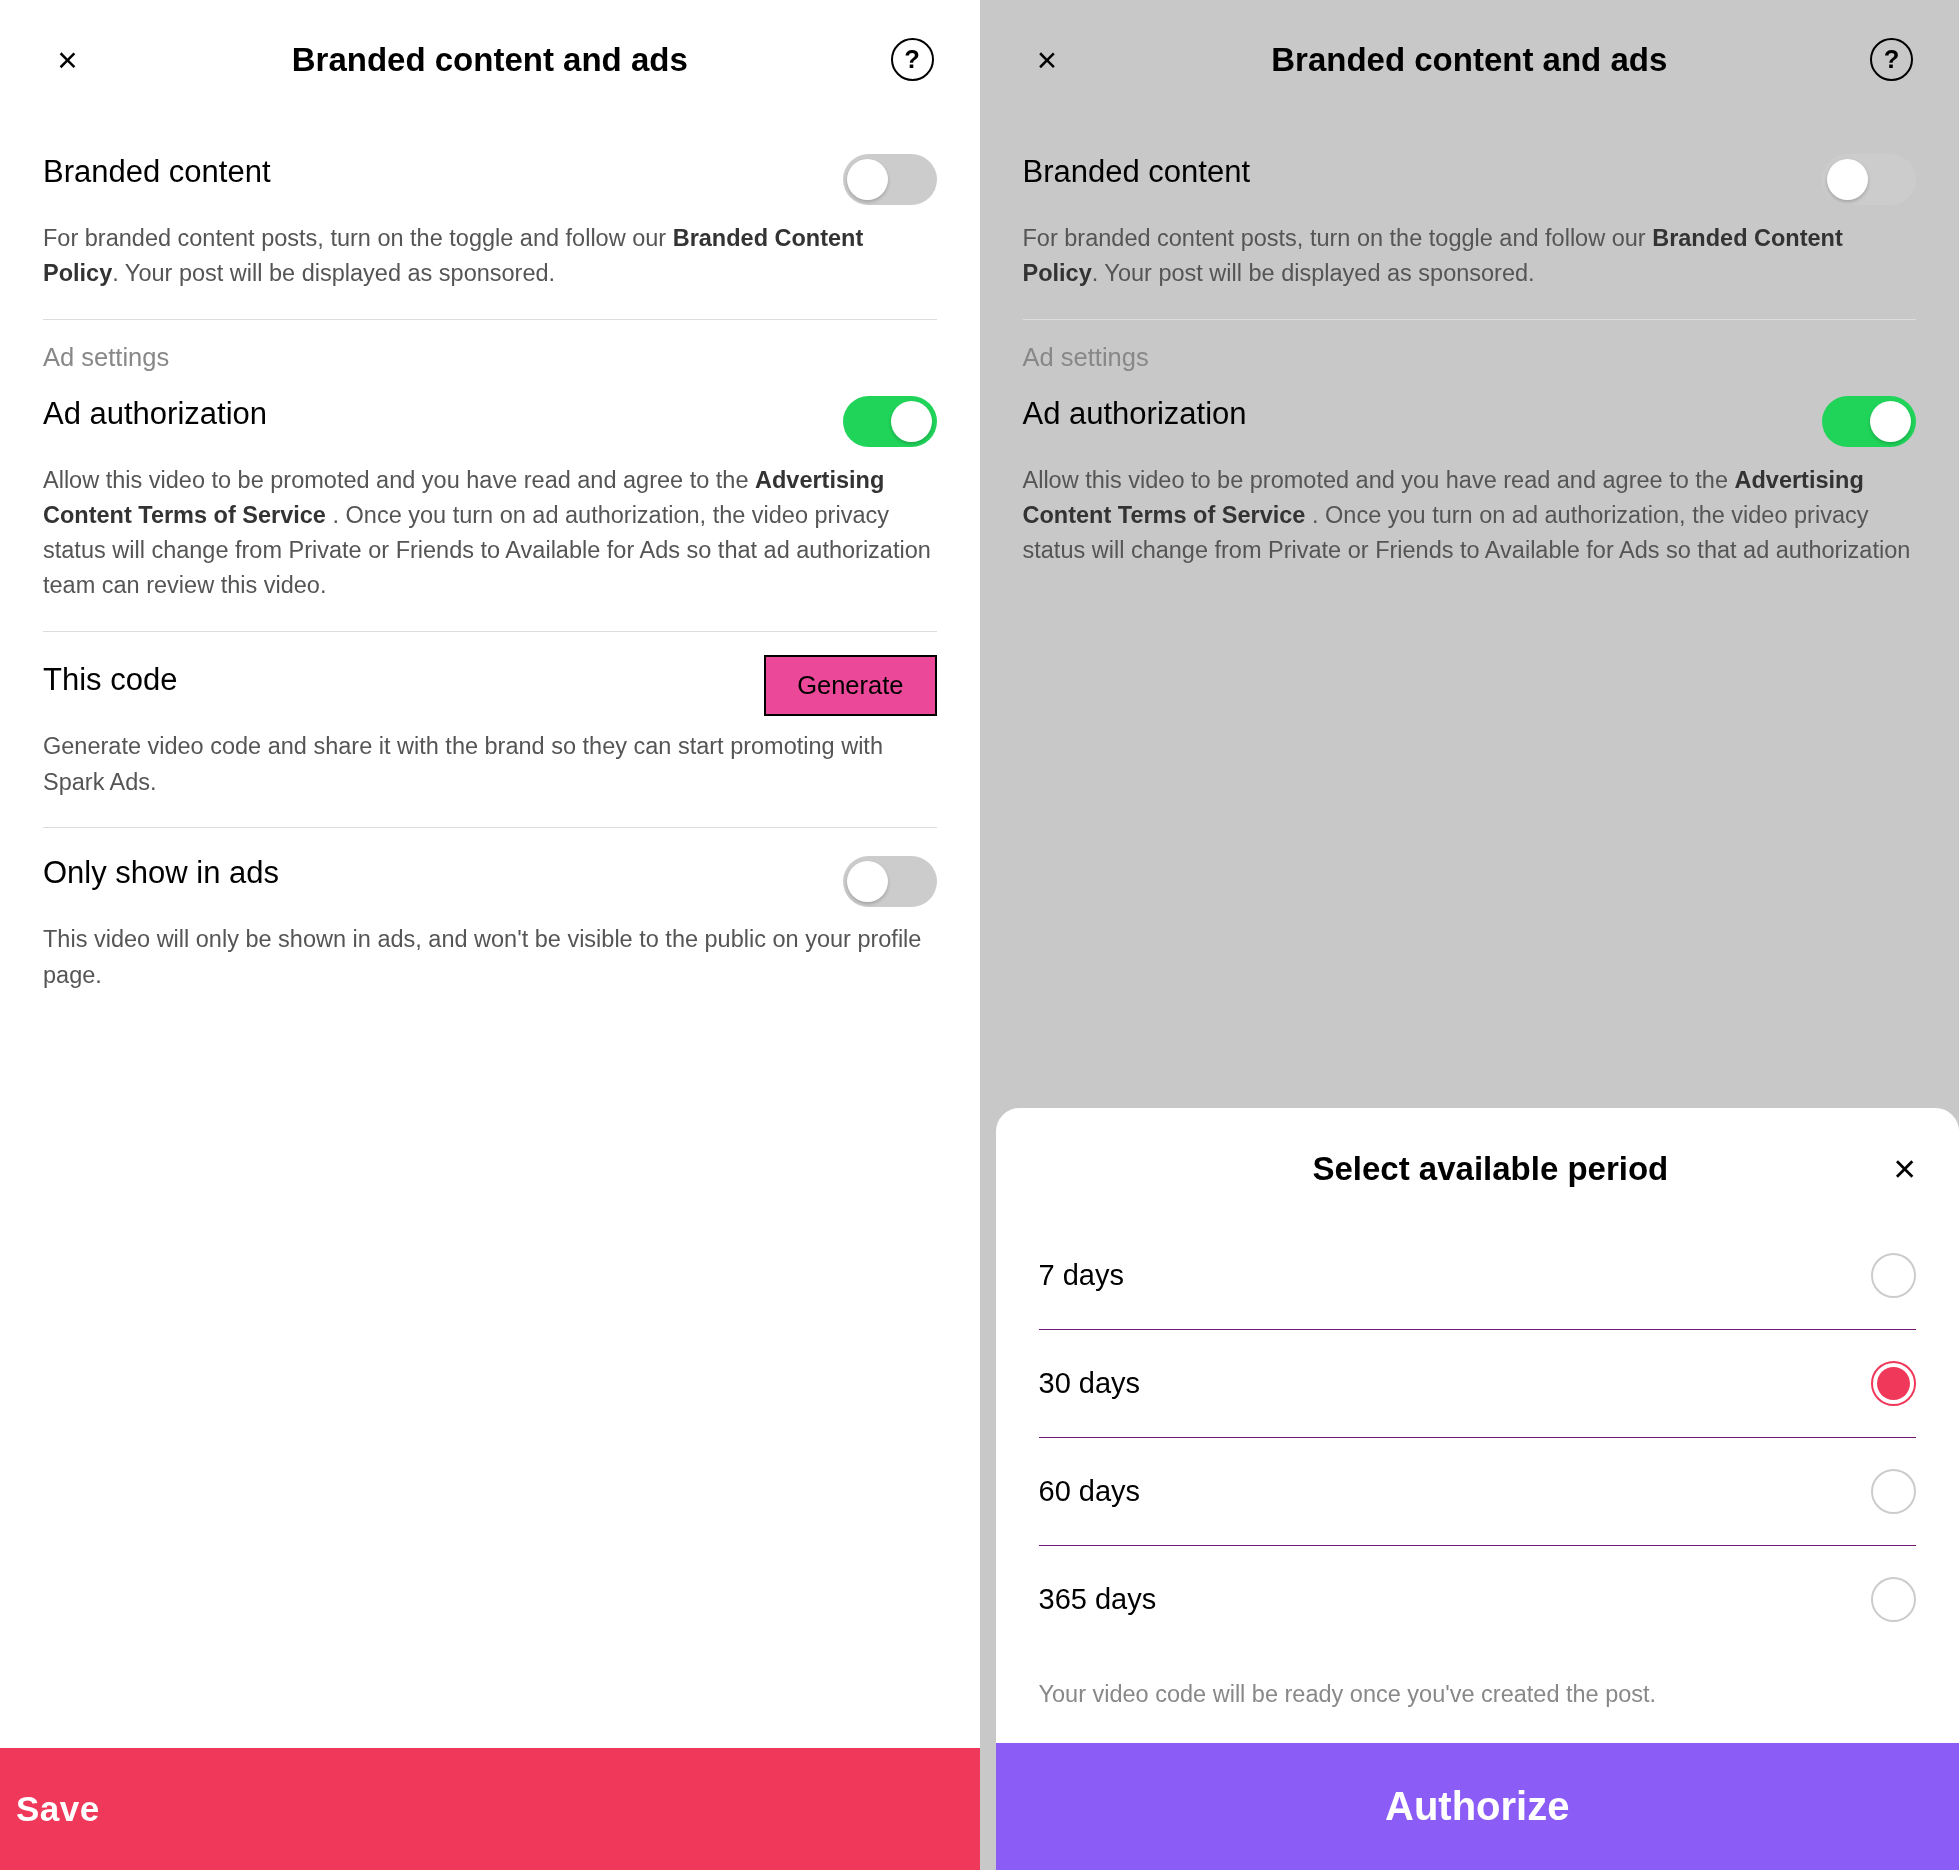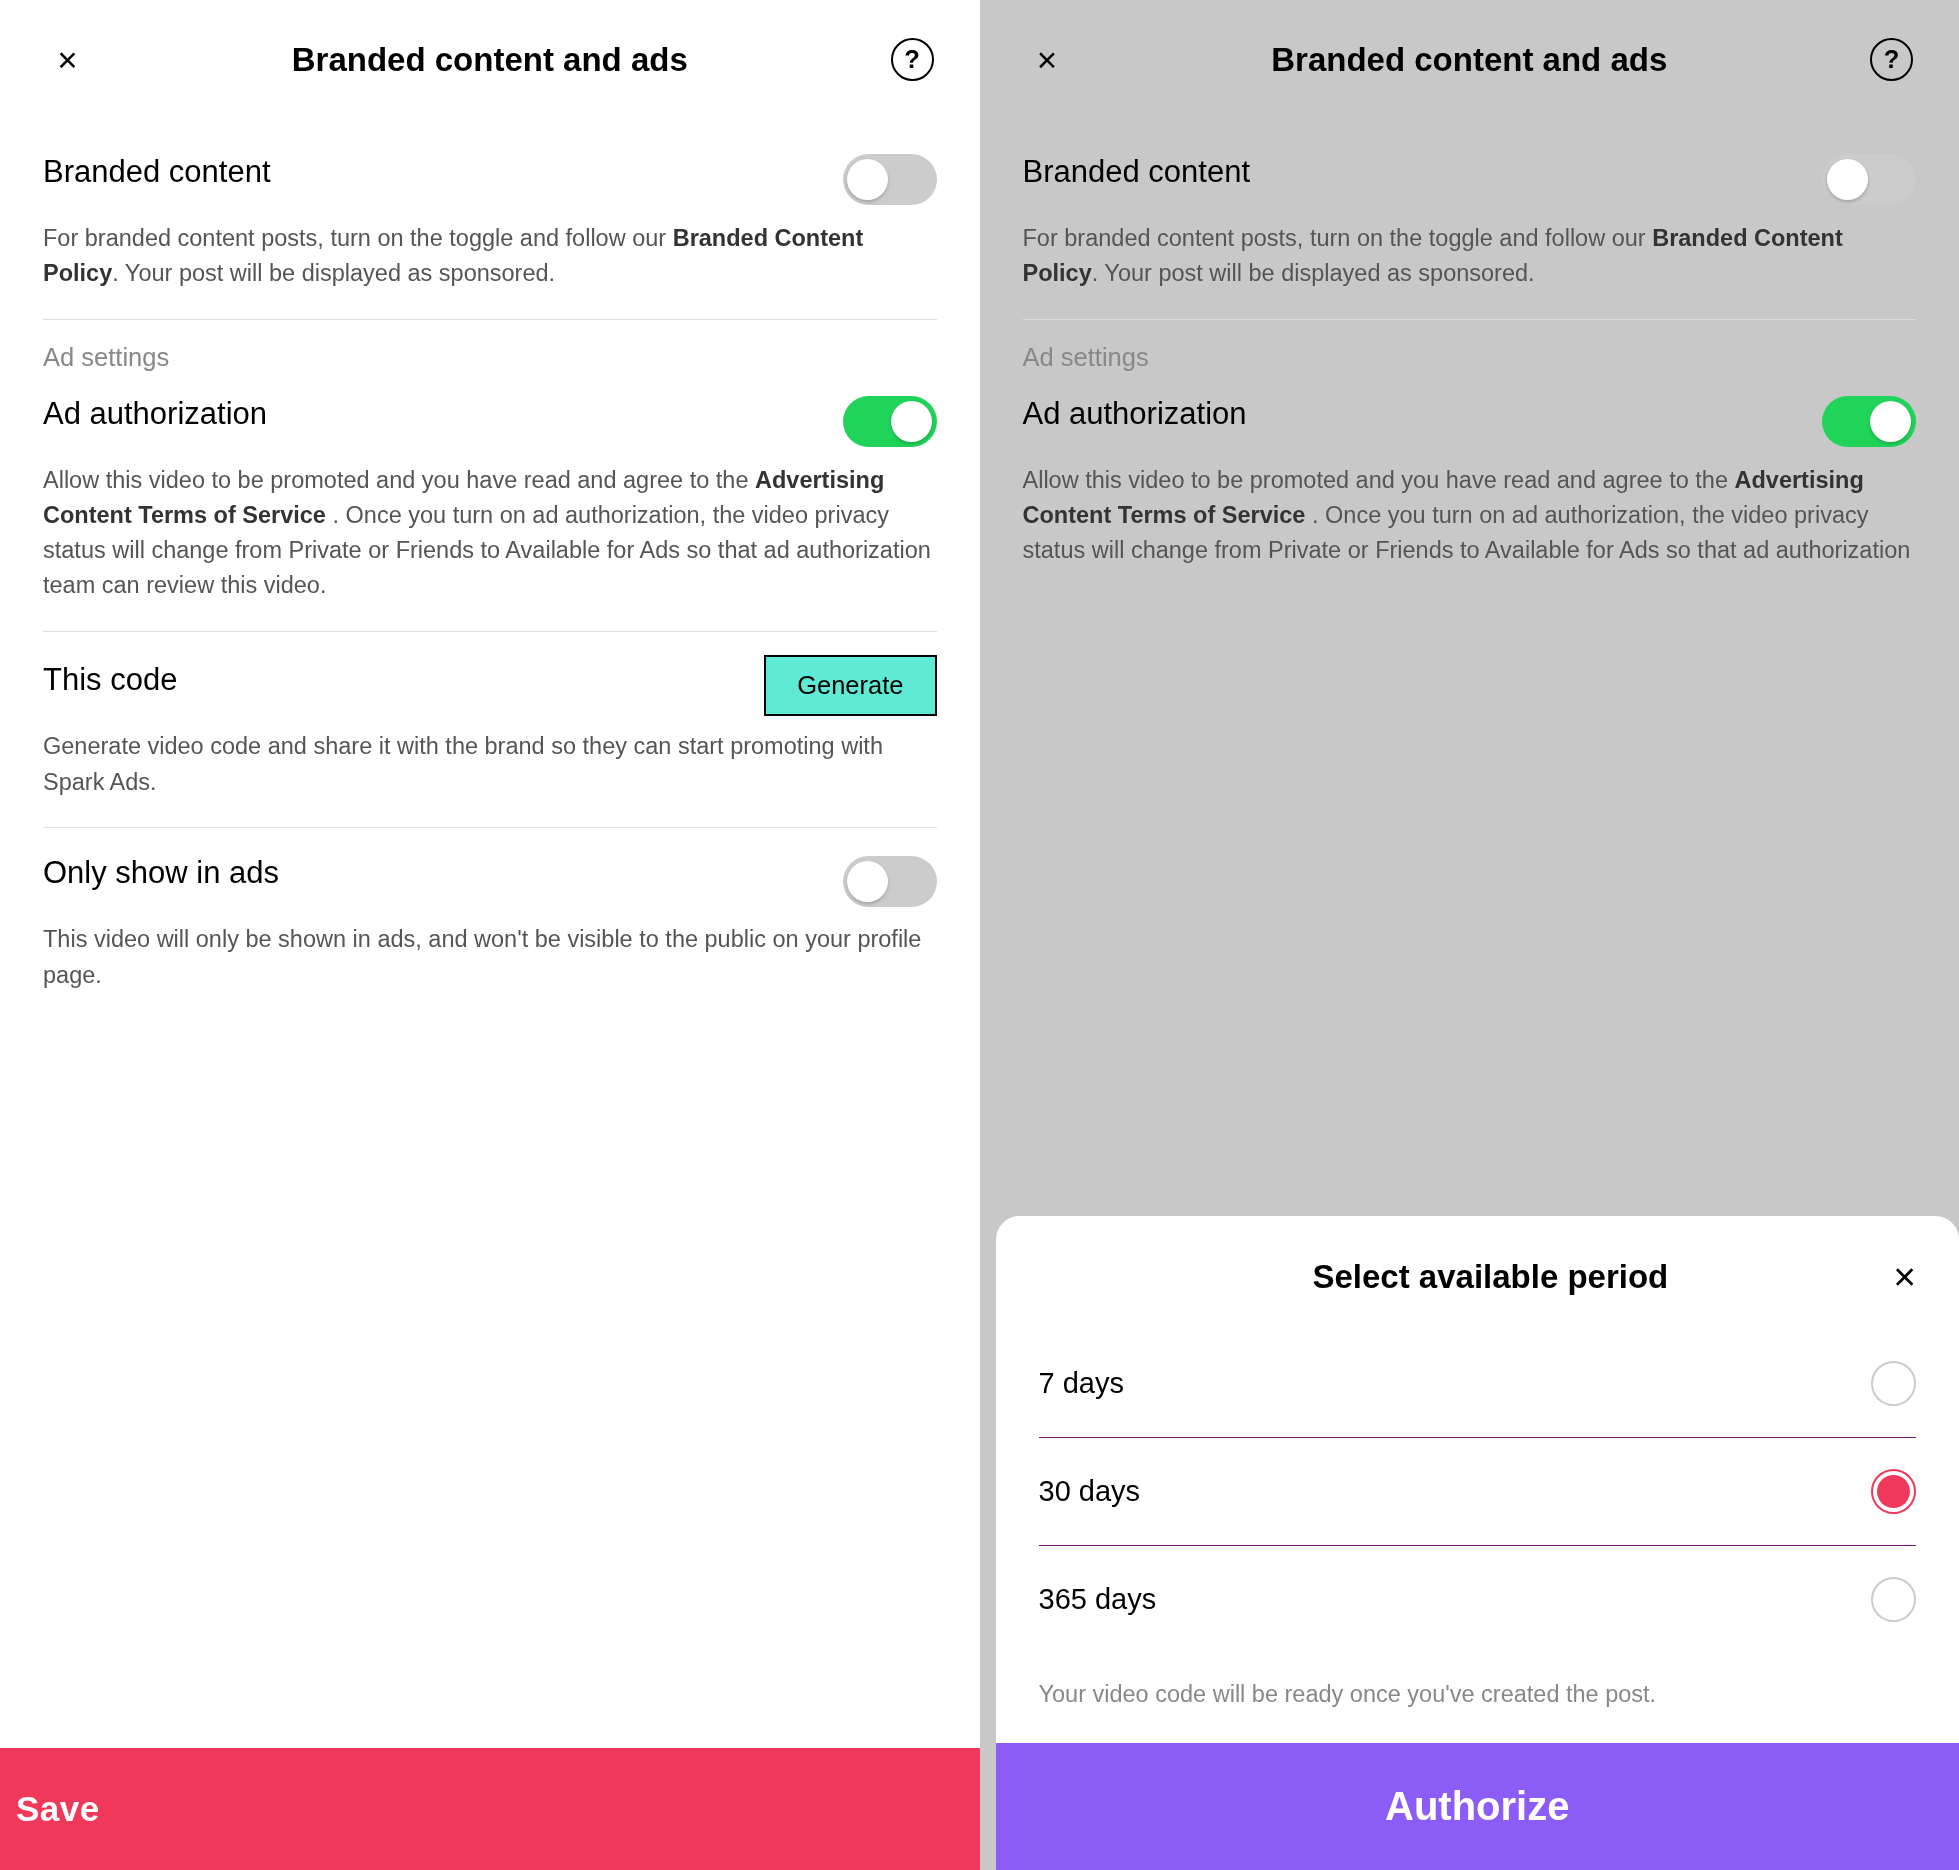--- a/index.html
+++ b/index.html
@@ -160,21 +160,21 @@
       left: 4.9px;
     }
 
     .toggle.on .toggle-knob {
       left: 48px;
     }
 
     
     .generate-btn {
       border: 2px solid #000;
-      background: #5eead4;
+      background: #ec4899;
       padding: 13.7px 31px;
       font-size: 25.5px;
       font-weight: 500;
       cursor: pointer;
       white-space: nowrap;
       flex-shrink: 0;
       margin-left: 28px;
     }
 
     .video-code-row {
@@ -437,20 +437,24 @@
           <span class="period-label">7 days</span>
           <div class="radio-circle"></div>
         </div>
         <div class="period-option">
           <span class="period-label">30 days</span>
           <div class="radio-circle selected">
             <div class="radio-inner"></div>
           </div>
         </div>
         <div class="period-option">
+          <span class="period-label">60 days</span>
+          <div class="radio-circle"></div>
+        </div>
+        <div class="period-option">
           <span class="period-label">365 days</span>
           <div class="radio-circle"></div>
         </div>
       </div>
 
     <div class="modal-note" id="modal-note">Your video code will be ready once you've created the post.</div>
 
     <button class="modal-bottom-btn" id="authorize-btn">Authorize</button>
   </div>
 </div>

